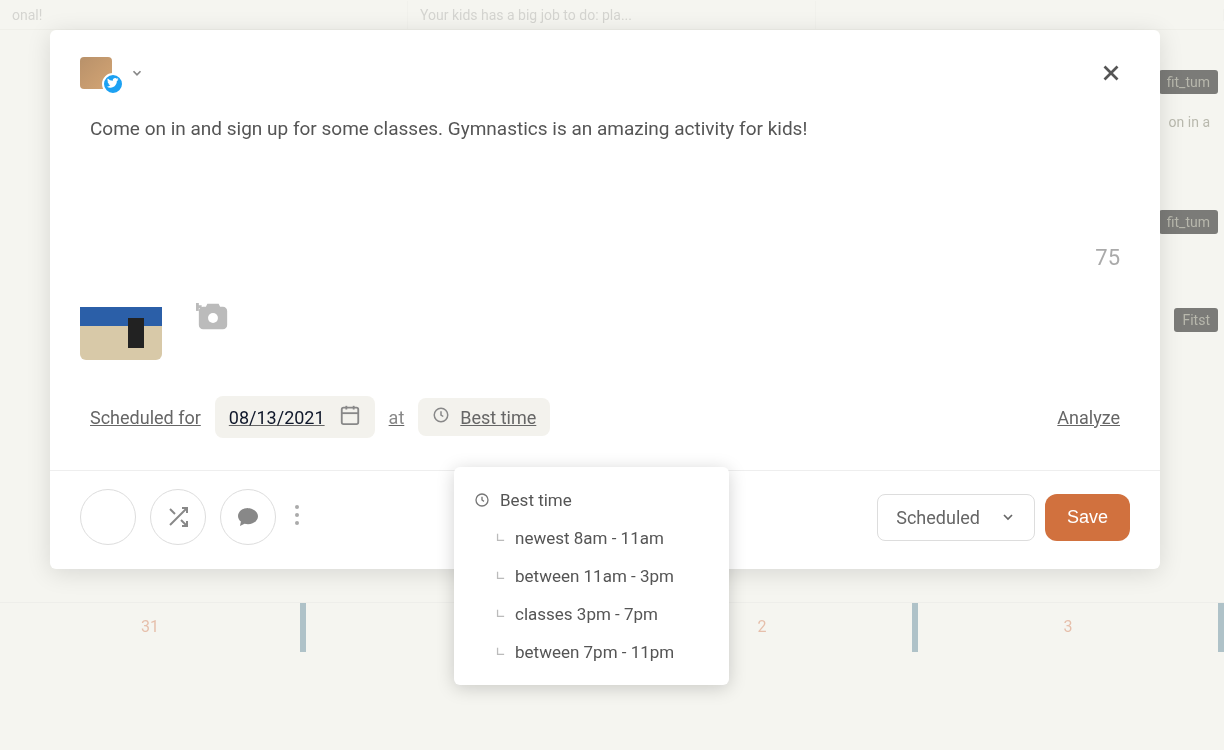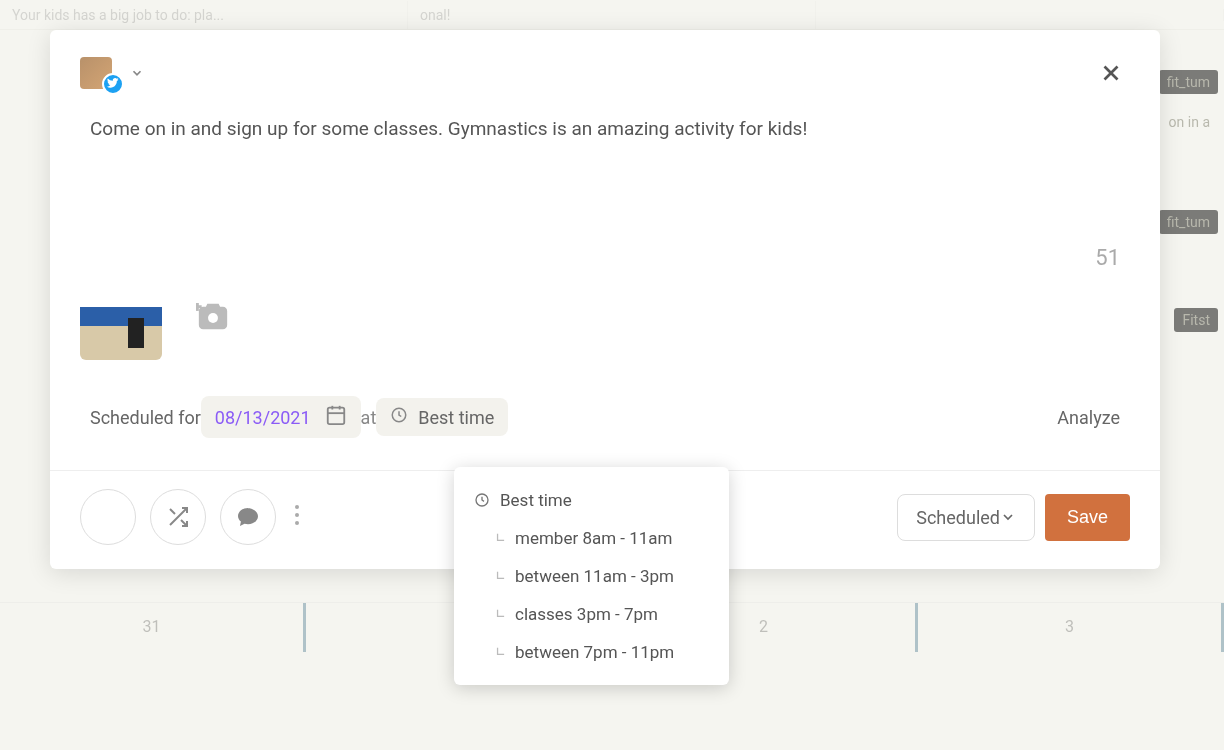--- a/index.html
+++ b/index.html
@@ -35,22 +35,22 @@
     .bg-day-row {
       display: flex;
       height: 50px;
       border-top: 1px solid #ddd;
     }
     .bg-day-cell {
       flex: 1;
       text-align: center;
       padding: 14px 8px;
       font-size: 16px;
-      color: #404040;
-      border-right: 3px solid #0c4a6e;
+      color: #c2410c;
+      border-right: 6px solid #0c4a6e;
     }
     .modal-overlay {
       position: absolute;
       top: 0; left: 0; right: 0; bottom: 0;
       background: rgba(245,245,240,0.5);
     }
     .modal {
       position: absolute;
       top: 30px;
       left: 50px;
@@ -139,34 +139,36 @@
       background: #222;
     }
     .add-img-btn {
       color: #bbb;
       background: none; border: none; cursor: pointer;
       padding: 6px;
     }
     .schedule-row {
       display: flex;
       align-items: center;
+      gap: 14px;
       padding: 14px 40px 32px 40px;
       font-size: 18px;
       color: #666;
       border-bottom: 1px solid #eee;
+      text-decoration: underline;
     }
     .date-pill {
       display: flex;
       align-items: center;
       gap: 14px;
       background: #f3f2ed;
       border-radius: 8px;
       padding: 8px 14px;
     }
-    .date-val { color: #8b5cf6; font-size: 18px; }
+    .date-val { color: #0f172a; font-size: 18px; }
     .cal-icon { color: #888; }
     .at-label { color: #888; text-align: center; }
     .time-pill {
       display: flex;
       align-items: center;
       gap: 10px;
       background: #f3f2ed;
       border-radius: 8px;
       padding: 8px 14px;
       cursor: pointer;
@@ -205,30 +207,30 @@
       display: flex;
       gap: 10px;
     }
     .status-dd {
       border: 1px solid #ddd;
       background: #fff;
       border-radius: 8px;
       padding: 12px 18px;
       display: flex;
       align-items: center;
-      gap: 0;
+      gap: 20px;
       font-size: 18px;
       color: #666;
       cursor: pointer;
     }
     .save-btn {
       background: #d1713e;
       color: #fff;
       border: none;
-      border-radius: 4px;
+      border-radius: 12px;
       padding: 12px 22px;
       font-size: 18px;
       cursor: pointer;
     }
     .dropdown {
       position: absolute;
       top: 467px;
       left: 454px;
       width: 275px;
       background: #fff;
@@ -264,22 +266,22 @@
       background: #000000;
       border-radius: 3px;
       padding: 4px 8px;
     }
   </style>
 </head>
 <body>
 
 <div class="bg-calendar">
   <div class="bg-row">
+    <div class="bg-cell">onal!</div>
     <div class="bg-cell">Your kids has a big job to do: pla...</div>
-    <div class="bg-cell">onal!</div>
     <div class="bg-cell"></div>
   </div>
   <div style="height:572px"></div>
   <div class="bg-day-row">
     <div class="bg-day-cell">31</div>
     <div class="bg-day-cell"></div>
     <div class="bg-day-cell">2</div>
     <div class="bg-day-cell">3</div>
   </div>
 </div>
@@ -311,21 +313,21 @@
       <svg width="26" height="26" viewBox="0 0 24 24" fill="none" stroke="currentColor" stroke-width="2.5">
           <line x1="18" y1="6" x2="6" y2="18"></line>
           <line x1="6" y1="6" x2="18" y2="18"></line>
         </svg>
     </button>
   </div>
 
   <div class="compose-text">Come on in and sign up for some classes. Gymnastics is an amazing activity for kids!</div>
 
   <div class="char-row">
-    <span class="char-count">51</span>
+    <span class="char-count">75</span>
   </div>
 
   <div class="media-row">
     <div class="thumb"></div>
     <button class="add-img-btn">
       <svg width="34" height="30" viewBox="0 0 24 20" fill="currentColor">
         <path d="M5 2h2l1-2h8l1 2h2a3 3 0 013 3v10a3 3 0 01-3 3H5a3 3 0 01-3-3V5a3 3 0 013-3z" fill="currentColor"></path>
         <circle cx="12" cy="10" r="3.5" fill="#fff"></circle>
         <rect x="0" y="-1" width="2" height="6" fill="currentColor"></rect>
         <rect x="-2" y="1" width="6" height="2" fill="currentColor"></rect>
@@ -399,21 +401,21 @@
 <div class="dropdown">
   <div class="dd-item">
     <svg width="16" height="16" viewBox="0 0 24 24" fill="none" stroke="#777" stroke-width="2">
         <circle cx="12" cy="12" r="9"></circle>
         <polyline points="12 7 12 12 15 14"></polyline>
       </svg>
     <span>Best time</span>
   </div>
   <div class="dd-item dd-sub">
     <span class="sub-pre">∟</span>
-    <span>member 8am - 11am</span>
+    <span>newest 8am - 11am</span>
   </div>
   <div class="dd-item dd-sub">
     <span class="sub-pre">∟</span>
     <span>between 11am - 3pm</span>
   </div>
   <div class="dd-item dd-sub">
     <span class="sub-pre">∟</span>
     <span>classes 3pm - 7pm</span>
   </div>
   <div class="dd-item dd-sub">

